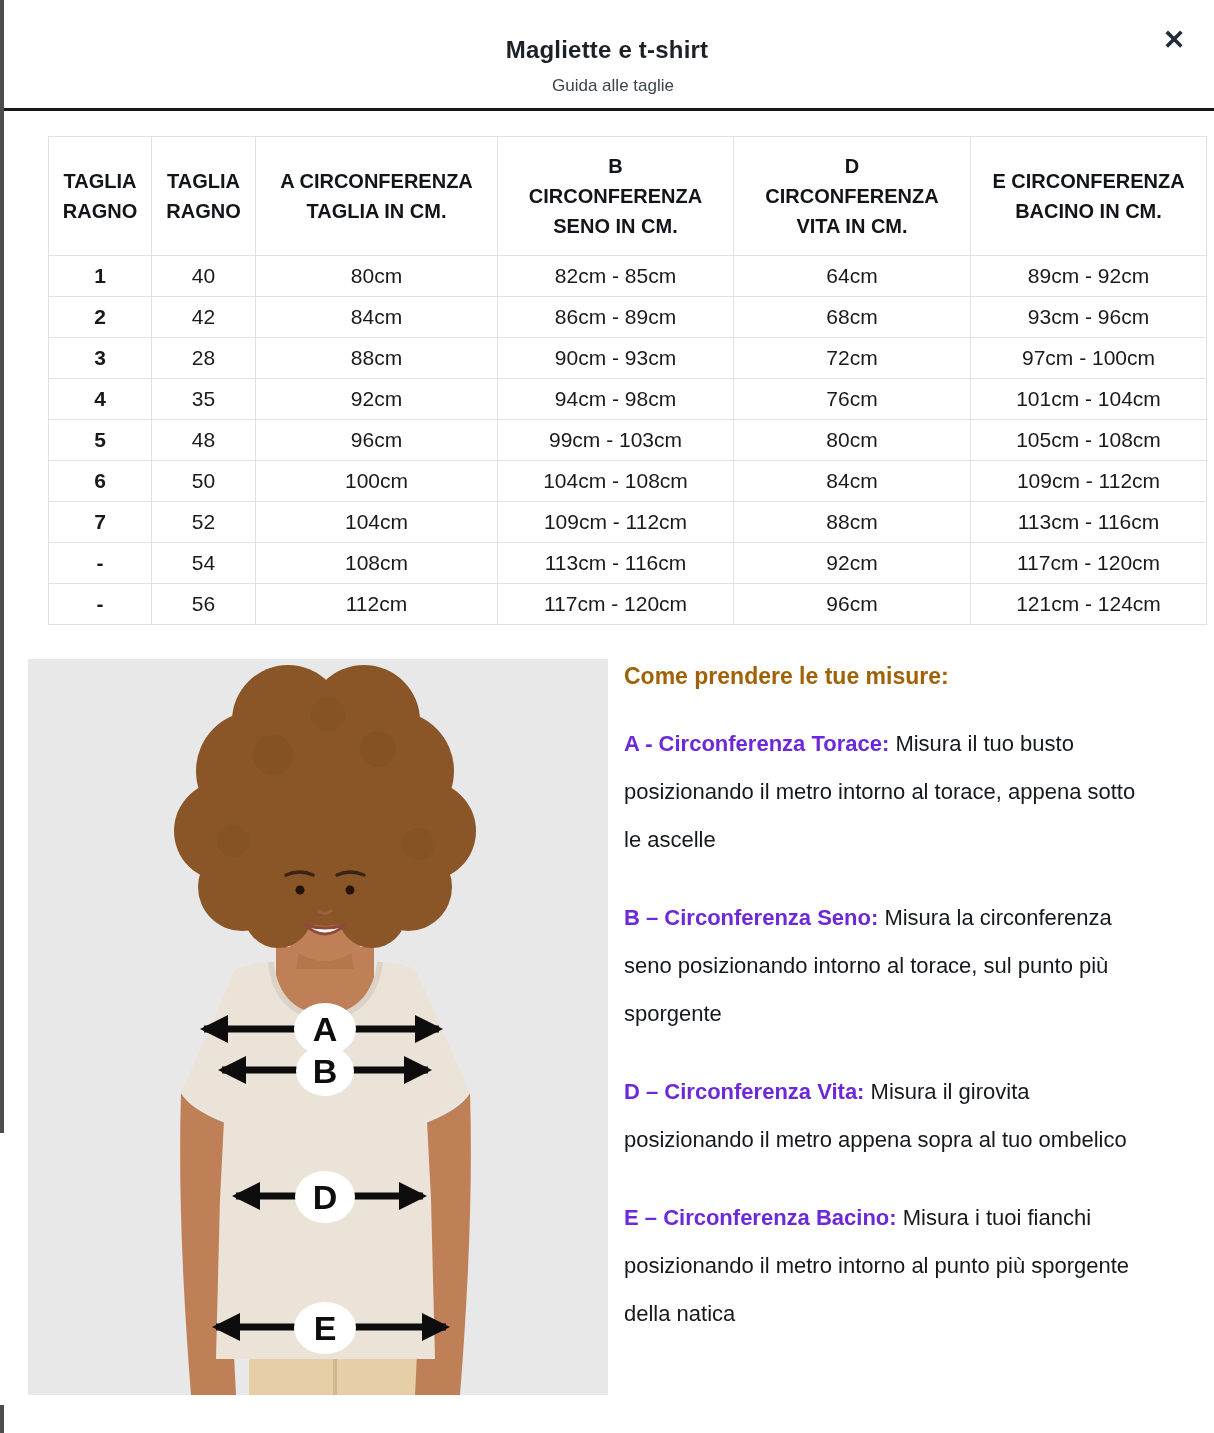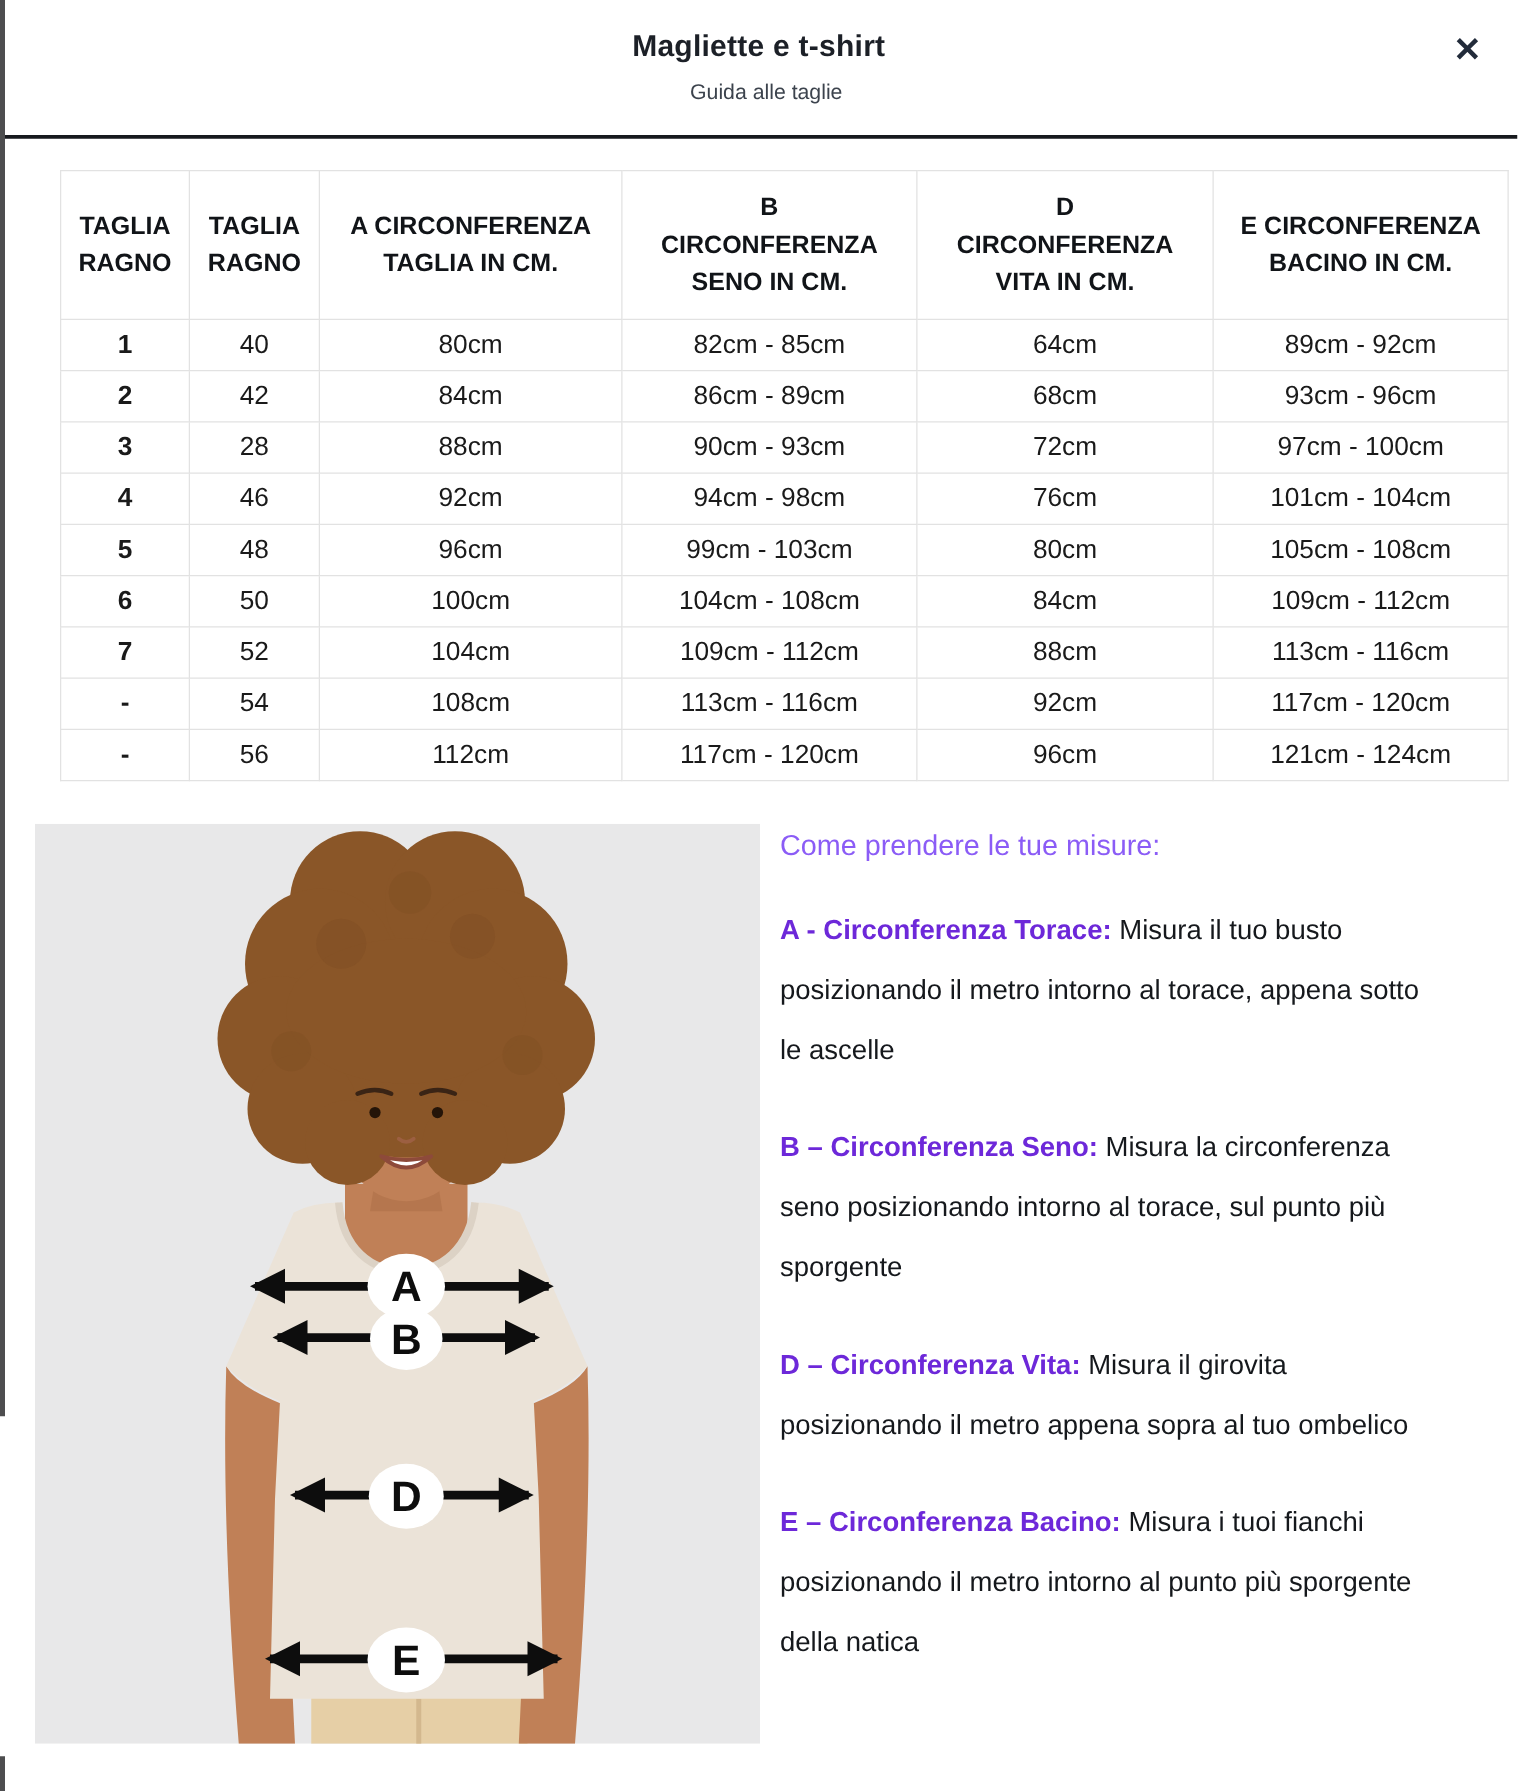--- a/index.html
+++ b/index.html
@@ -10,21 +10,21 @@
     font-family:"Liberation Sans","DejaVu Sans",sans-serif;
   }
   .edge-strip { position:absolute; left:0; width:4px; background:#4d4d4f; z-index:5; }
   .edge-strip.seg1 { top:0; height:1133px; }
   .edge-strip.seg2 { top:1405px; height:28px; }
 
   header.modal-header {
     position:relative; height:111px; padding-top:24px; text-align:center;
     border-bottom:3px solid #17191e; background:#fff;
   }
-  .modal-title { margin:0; font-size:24px; font-weight:700; color:#1c2027; letter-spacing:.2px; }
+  .modal-title { margin:12px; font-size:24px; font-weight:700; color:#1c2027; letter-spacing:.2px; }
   .modal-subtitle { margin:12px 0 0; font-size:17px; color:#3c434d;padding-left:12px; }
   .close-btn {
     position:absolute; top:20px; right:20px; width:40px; height:40px;
     background:none; border:none; cursor:pointer;
     font-size:27px; font-weight:700; color:#222b3a; line-height:40px; padding:0;
   }
 
   main { padding:25px 28px 0 28px; }
 
   table.size-table { border-collapse:collapse; table-layout:fixed; width:1158px;margin-left:20px; }
@@ -37,21 +37,21 @@
     white-space:pre-line; color:#111418;
   }
   .size-table td { font-size:21px; padding:5px 2px; height:41px; color:#1a1a1a; }
   .size-table td:first-child { font-weight:700; }
 
   .bottom-section { display:flex; margin-top:34px; }
   .photo-wrap { width:580px; height:736px; flex:0 0 auto; }
   .photo-wrap svg { display:block; }
 
   .guide { width:566px; margin-left:16px; padding-top:4px; }
-  .guide h2 { margin:0; font-size:23px; font-weight:400; color:#8b5cf6; }
+  .guide h2 { margin:0; font-size:23px; font-weight:700; color:#a16207; }
   .guide p { margin:30px 0 0; max-width:528px; font-size:22px; line-height:48px; color:#15181c; }
   .guide p strong { color:#6d28d9; }
 </style>
 </head>
 <body>
 
 <div class="edge-strip seg1"></div>
 <div class="edge-strip seg2"></div>
 
 <header class="modal-header">
@@ -111,21 +111,21 @@
         <tr>
           <td>3</td>
           <td>28</td>
           <td>88cm</td>
           <td>90cm - 93cm</td>
           <td>72cm</td>
           <td>97cm - 100cm</td>
         </tr>
         <tr>
           <td>4</td>
-          <td>46</td>
+          <td>35</td>
           <td>92cm</td>
           <td>94cm - 98cm</td>
           <td>76cm</td>
           <td>101cm - 104cm</td>
         </tr>
         <tr>
           <td>5</td>
           <td>48</td>
           <td>96cm</td>
           <td>99cm - 103cm</td>

